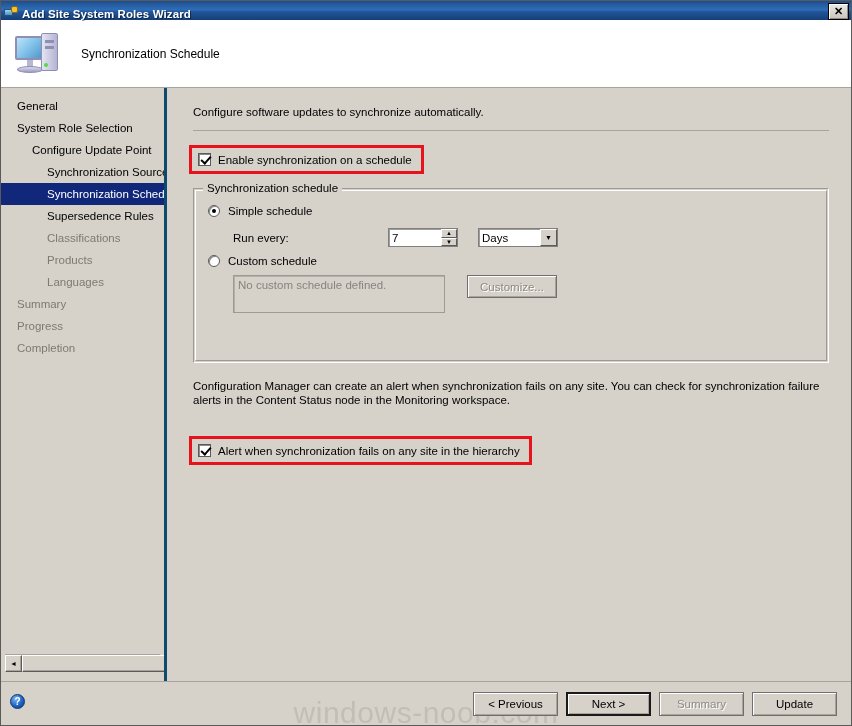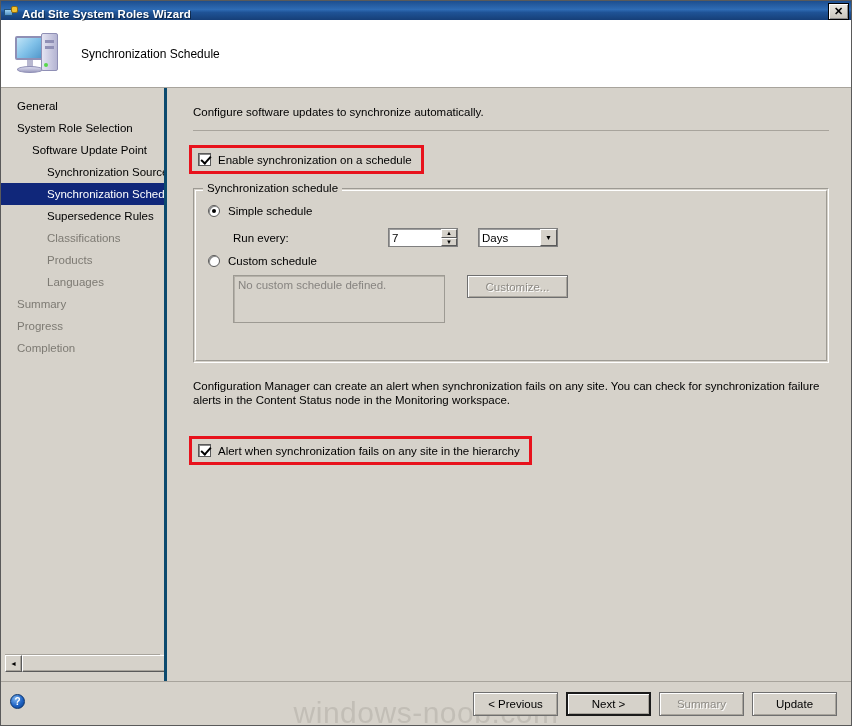--- a/index.html
+++ b/index.html
@@ -379,42 +379,42 @@
     font-size: 7px; color: #000;
     cursor: pointer;
   }
 
   .custom-row {
     display: flex;
     align-items: flex-start;
     margin: 8px 0 0 25px;
   }
   .custom-box {
-    width: 212px; height: 48px;
+    width: 212px; height: 38px;
     background: #d6d2ca;
     border: 1px solid #9d9a93;
     box-shadow: inset 1px 1px 0 #b5b1a9;
     padding: 3px 4px;
     font-size: 11.5px;
     color: #878480;
   }
   .btn {
     font-family: "Liberation Sans", sans-serif;
     font-size: 11.5px;
     background: #d6d2ca;
     border: 1px solid #6f6f6f;
     box-shadow: inset 1px 1px 0 #ffffff, inset -1px -1px 0 #a8a49c;
     color: #000;
     cursor: pointer;
     text-align: center;
   }
   .btn.disabled { color: #8d8a84; text-shadow: 1px 1px 0 #ffffff; cursor: default; }
   .btn.default { border: 2px solid #1a1a1a; }
   .btn-customize {
-    width: 101px; height: 23px;
+    width: 90px; height: 23px;
     margin-left: 22px;
   }
 
   .para {
     font-size: 11.5px;
     color: #000;
     line-height: 14px;
     margin: 16px 0 0 0;
     width: 648px;
   }
@@ -492,21 +492,21 @@
     </div>
     <div class="wiz-header-title">Synchronization Schedule</div>
   </div>
 
   <div class="body-row">
 
     <div class="sidebar">
       <div class="nav-list">
         <div class="nav-item lvl1">General</div>
         <div class="nav-item lvl1">System Role Selection</div>
-        <div class="nav-item lvl2">Software Update Point</div>
+        <div class="nav-item lvl2">Configure Update Point</div>
         <div class="nav-item lvl3">Synchronization Source</div>
         <div class="nav-item lvl3 selected">Synchronization Schedule</div>
         <div class="nav-item lvl3">Supersedence Rules</div>
         <div class="nav-item lvl3 disabled">Classifications</div>
         <div class="nav-item lvl3 disabled">Products</div>
         <div class="nav-item lvl3 disabled">Languages</div>
         <div class="nav-item lvl1 disabled">Summary</div>
         <div class="nav-item lvl1 disabled">Progress</div>
         <div class="nav-item lvl1 disabled">Completion</div>
       </div>

